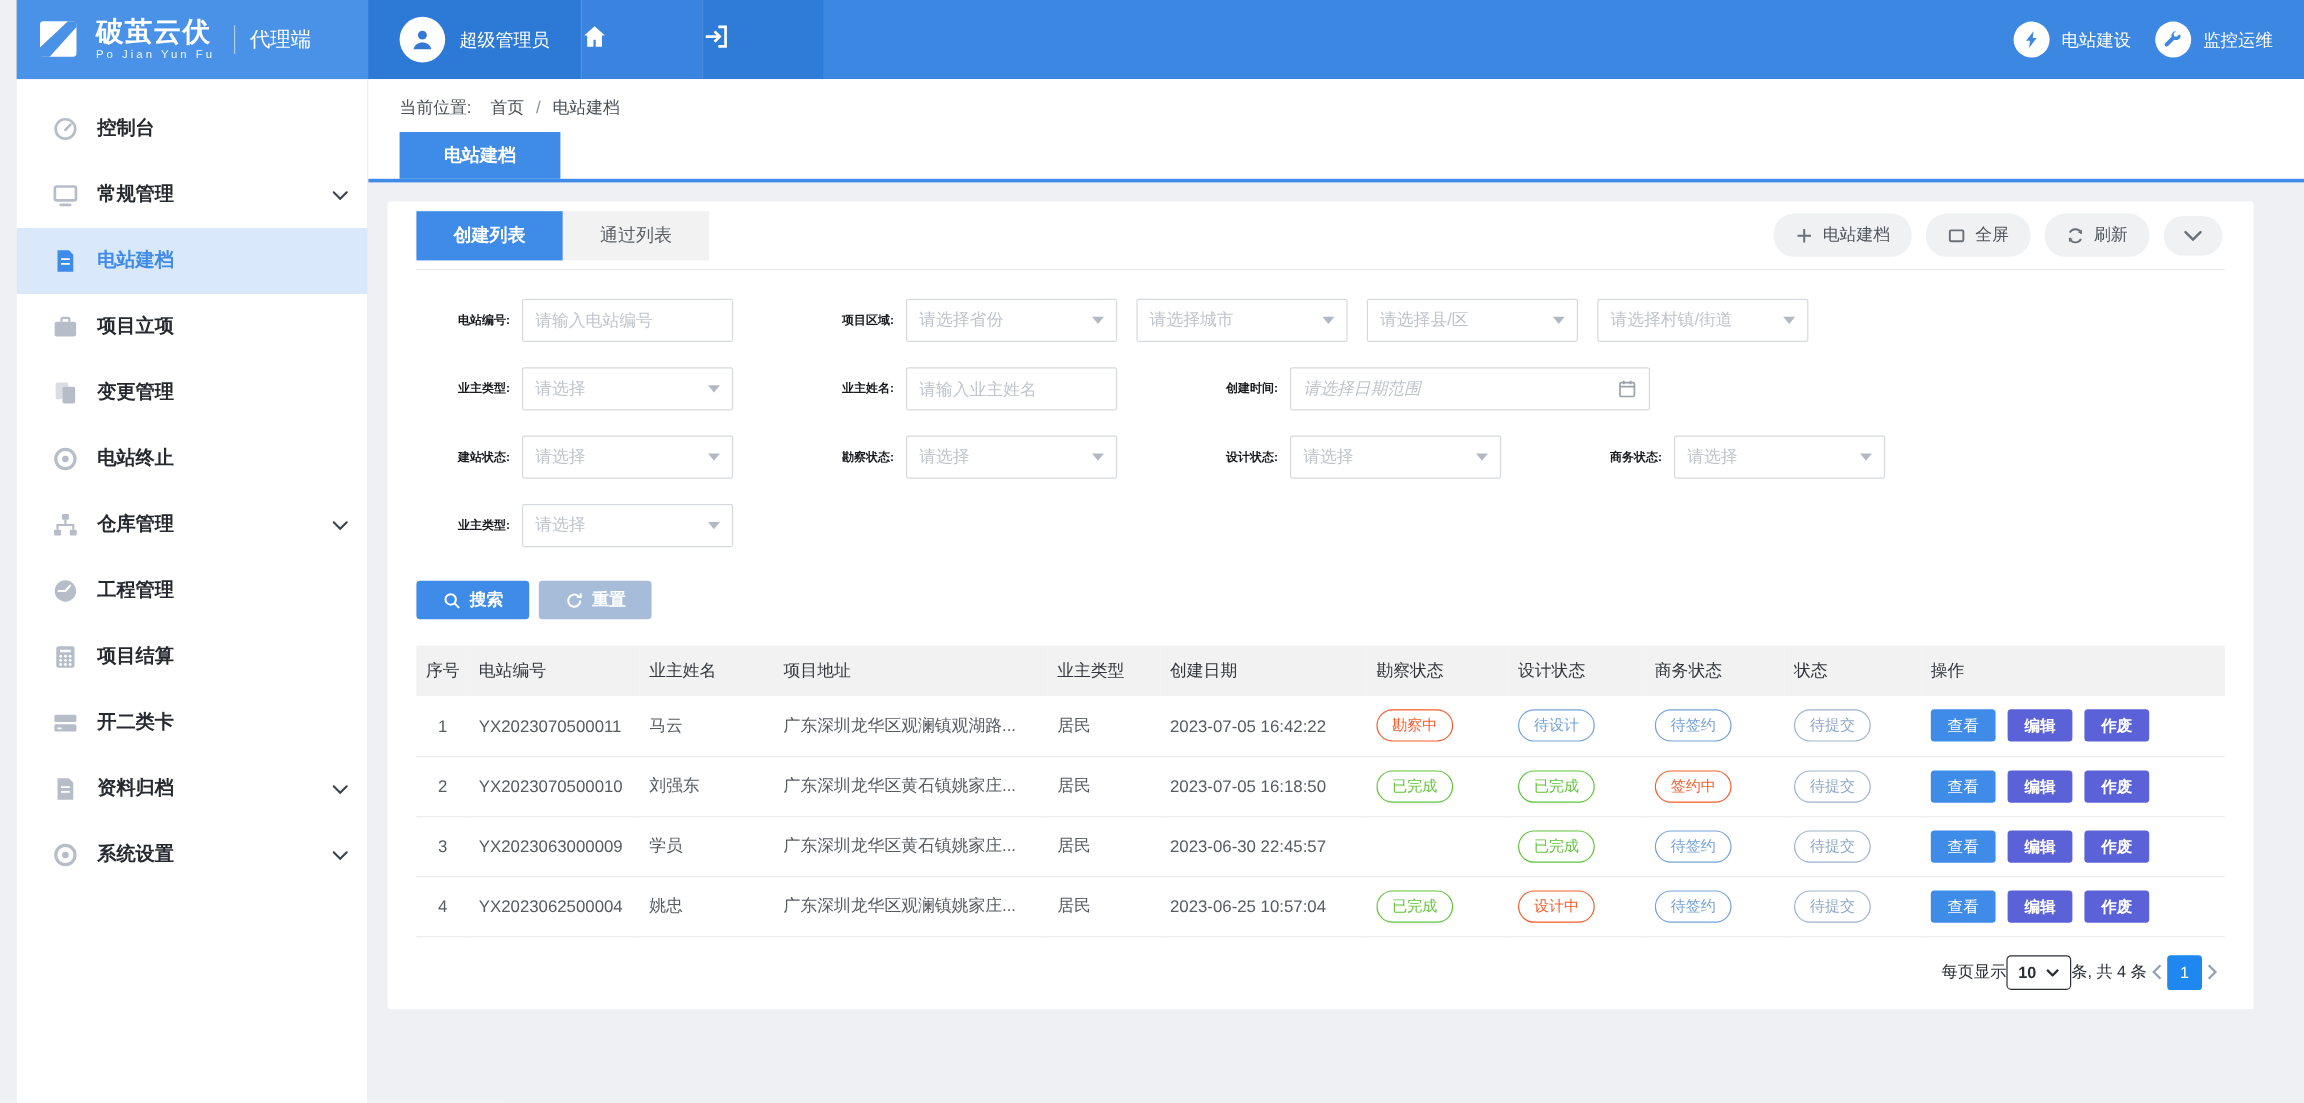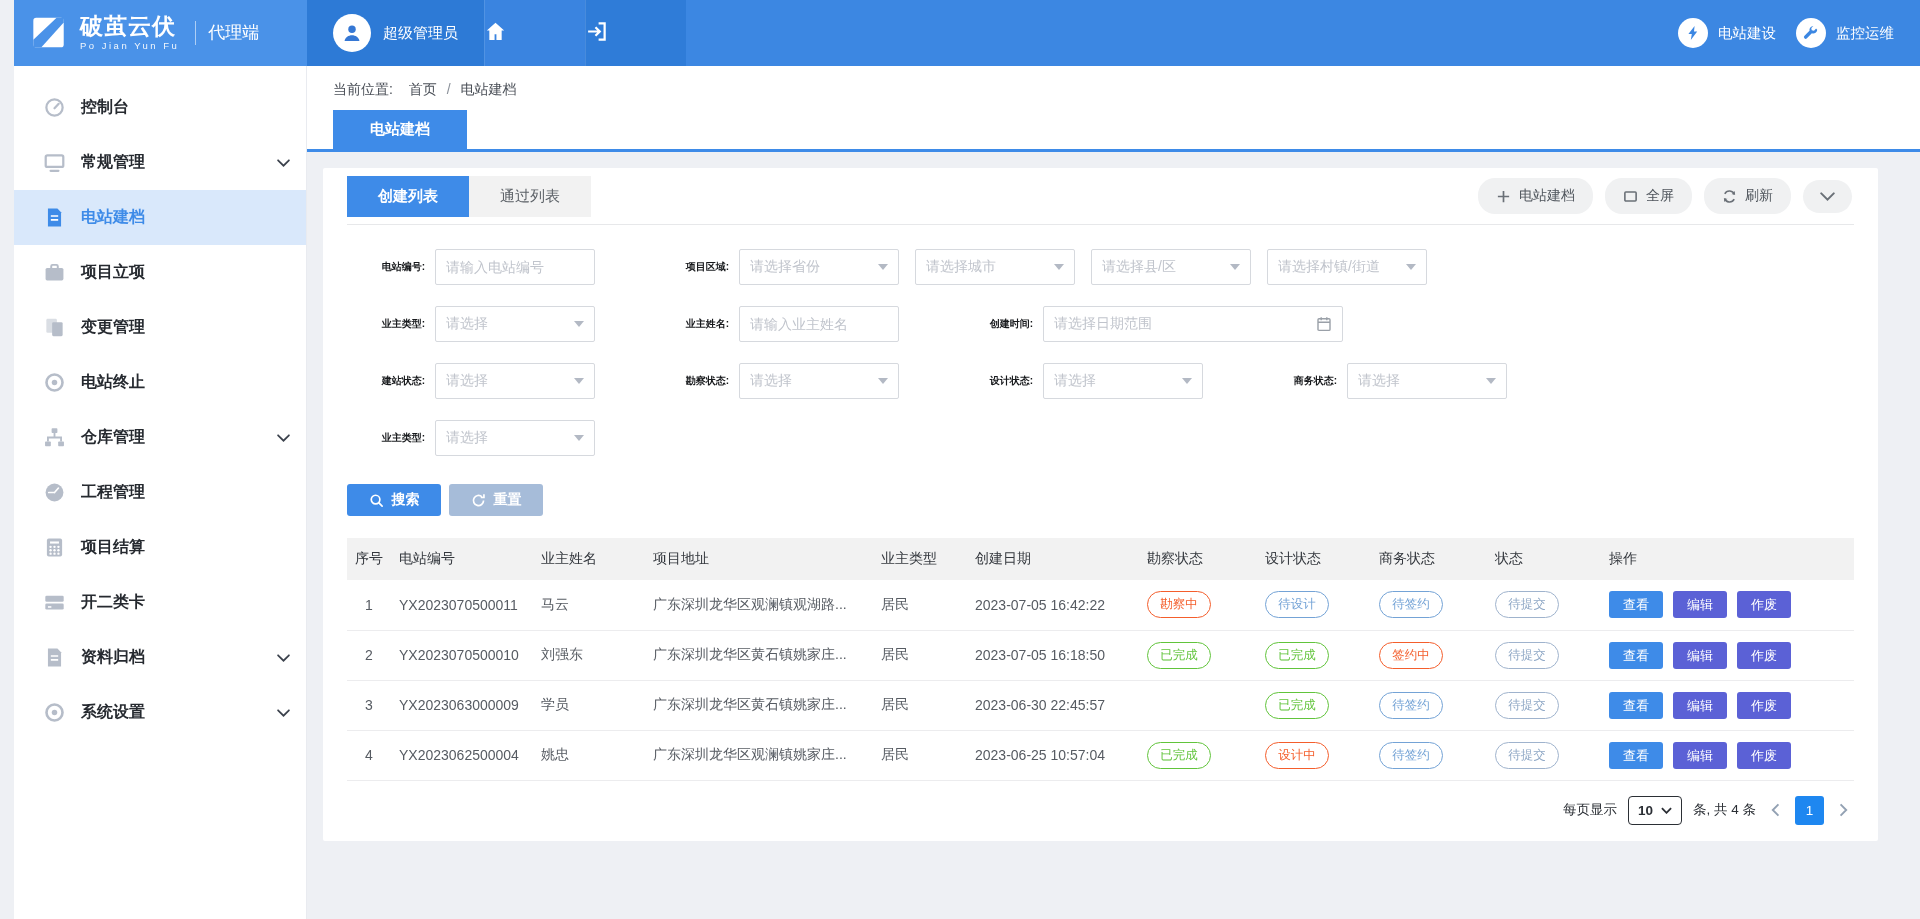--- a/index.html
+++ b/index.html
@@ -58,28 +58,28 @@
   .tool-btn { display:flex; align-items:center; gap:8px; background:#f0f1f2; border:none; border-radius:17px;
     padding:9px 18px; font-size:14px; color:#4f555c; cursor:pointer; font-family:inherit; }
   .tool-btn svg { width:15px; height:15px; color:#6a7077; }
   .tool-btn.more { padding:9px 17px; }
 
   
   .filters { padding-top:24px; }
   .f-row { display:flex; margin-bottom:21px; }
   .f-group { display:flex; align-items:center; margin-right:56px; }
   .f-label { width:78px; text-align:right; margin-right:10px; font-size:10px; font-weight:700; color:#17191c; white-space:nowrap; }
-  .f-control { height:36px; width:160px; border:1px solid #d6d9de; border-radius:2px; background:#fff;
+  .f-control { height:36px; width:176px; border:1px solid #d6d9de; border-radius:2px; background:#fff;
     display:flex; align-items:center; padding:0 10px; color:#c0c4cc; font-size:14px; position:relative; cursor:pointer; }
   .f-control + .f-control { margin-left:16px; }
   input.f-control { color:#333; cursor:text; font-family:inherit; }
   input.f-control::placeholder { color:#c0c4cc; }
   .f-control .caret { margin-left:auto; width:0; height:0; border-left:5px solid transparent;
     border-right:5px solid transparent; border-top:6px solid #b3b9c4; }
-  .f-control.date { width:300px; }
+  .f-control.date { width:300px;font-style:italic; }
   .f-control.date .cal { margin-left:auto; color:#9aa0a8; display:flex; }
   .f-control.date .cal svg { width:16px; height:16px; }
 
   .btn-row { display:flex; gap:8px; padding:7px 0 22px; }
   .btn { display:flex; align-items:center; justify-content:center; gap:8px; width:94px; height:32px;
     border:none; border-radius:3px; color:#fff; font-size:14px; font-weight:600; cursor:pointer; font-family:inherit; }
   .btn svg { width:15px; height:15px; }
   .btn.search { background:#3e8be8; }
   .btn.reset { background:#a6bcd9; }
 
@@ -90,24 +90,24 @@
   td.c-index, th.c-index { text-align:center; padding:0 2px; }
   .pill { display:inline-block; min-width:64px; text-align:center; padding:4px 10px; border-radius:14px;
     font-size:12.5px; border:1px solid; background:#fff; }
   .pill.orange { color:#f45e2c; border-color:#f45e2c; }
   .pill.green  { color:#61c43b; border-color:#61c43b; }
   .pill.blue   { color:#74a3d6; border-color:#74a3d6; }
   .pill.gray   { color:#8fa8c6; border-color:#9fb3cd; }
   .act-btn { display:inline-block; width:54px; height:27px; line-height:27px; text-align:center; color:#fff;
     font-size:13px; border:none; border-radius:3px; margin-right:10px; cursor:pointer; font-family:inherit; padding:0; }
   .act-btn.view { background:#3e8be8; }
-  .act-btn.edit, .act-btn.void { background:#5b61d6; }
+  .act-btn.edit, .act-btn.void { background:#5b61d6;font-weight:bold; }
 
   
-  .pager { display:flex; justify-content:flex-end; align-items:center; gap:11px; padding:15px 2px 16px; font-size:13.5px; color:#2b2f35; }
+  .pager { display:flex; justify-content:flex-end; align-items:center; padding:15px 2px 16px; font-size:13.5px; color:#2b2f35; }
   .pp-select { display:flex; align-items:center; gap:8px; border:1.5px solid #2b2f35; border-radius:4px;
     height:29px; padding:0 9px; font-weight:700; cursor:pointer; background:#fff; }
   .pp-select svg { width:11px; height:7px; }
   .pg-arrow { color:#93a1b3; display:flex; cursor:pointer; padding:0 4px; }
   .pg-arrow svg { width:9px; height:14px; }
   .page-num { width:29px; height:29px; background:#1e87f0; color:#fff; border-radius:3px;
     display:flex; align-items:center; justify-content:center; font-size:13.5px; cursor:pointer; }
 </style>
 </head>
 <body>

